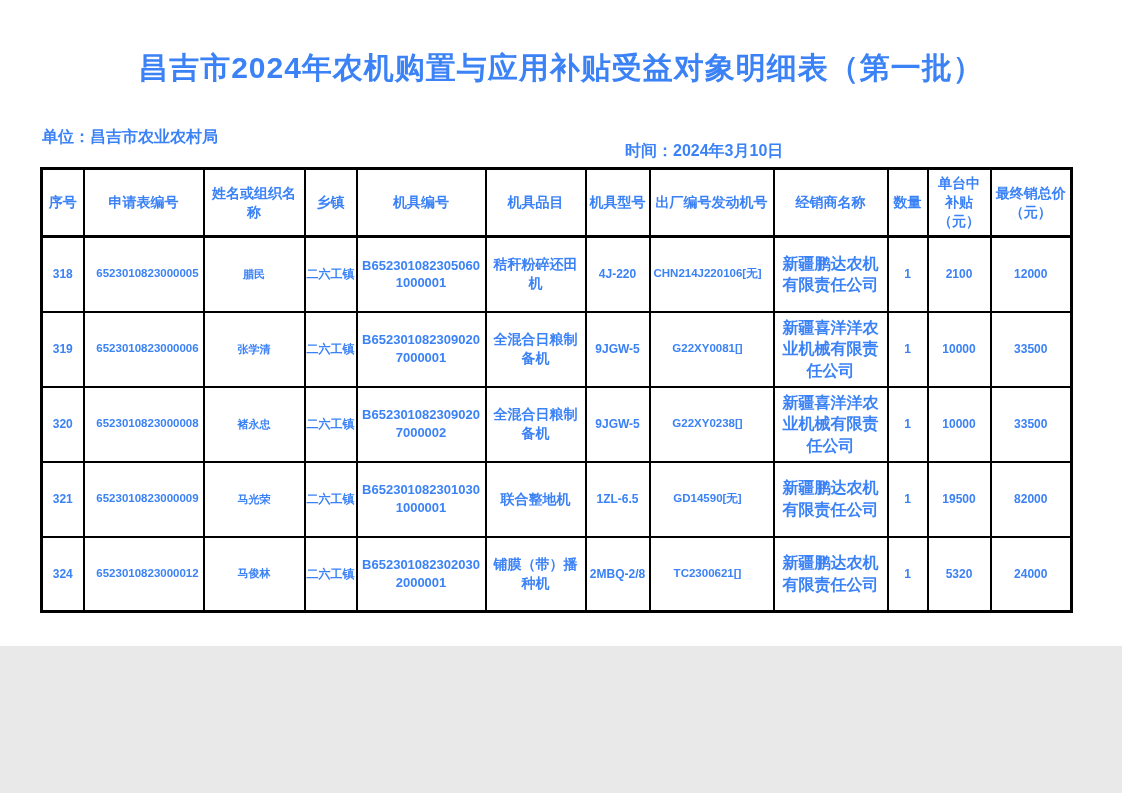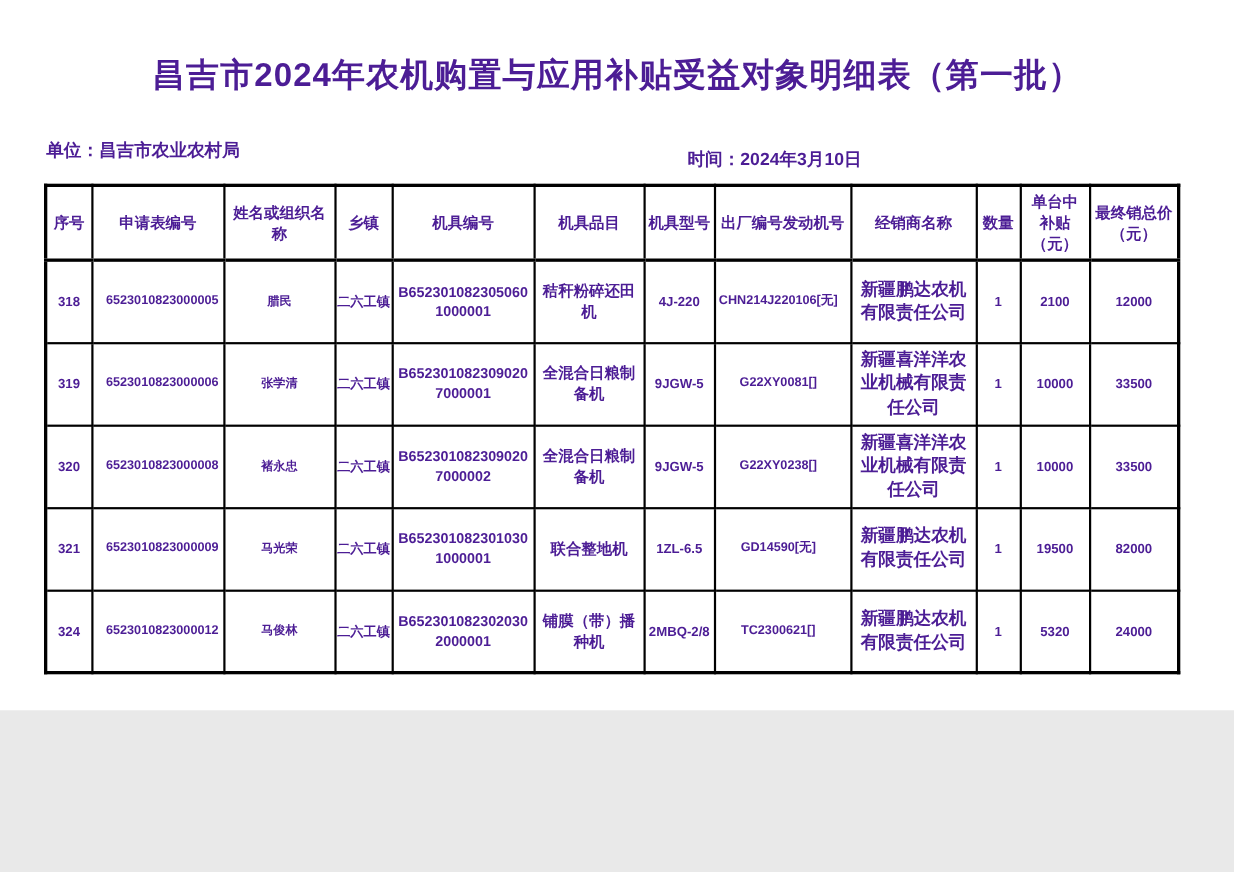--- a/index.html
+++ b/index.html
@@ -5,21 +5,21 @@
   * { margin: 0; padding: 0; box-sizing: border-box; }
   html, body { background: #e9e9e9; }
   body { font-family: "Liberation Sans", "DejaVu Sans", sans-serif; }
   .page {
     position: relative;
     width: 1122px;
     height: 646px;
     background: #ffffff;
     margin: 0 auto;
     overflow: hidden;
-    color: #4c1d95;
+    color: #3b82f6;
   }
   .doc-title {
     position: absolute;
     top: 48px;
     left: 0;
     width: 100%;
     text-align: center;
     font-size: 30px;
     font-weight: bold;
     letter-spacing: 1px;
@@ -27,21 +27,21 @@
   .meta-row {
     position: absolute;
     top: 127px;
     left: 0;
     width: 100%;
     height: 26px;
     font-size: 16px;
     font-weight: bold;
   }
   .unit-label { position: absolute; left: 42px; top: 0; }
-  .time-label { position: absolute; left: 625px; top: 8px; }
+  .time-label { position: absolute; left: 625px; top: 14px; }
 
   table.subsidy-table {
     position: absolute;
     left: 40px;
     top: 167px;
     border-collapse: collapse;
     table-layout: fixed;
     width: 1030px;
     border: 3px solid #000;
   }

